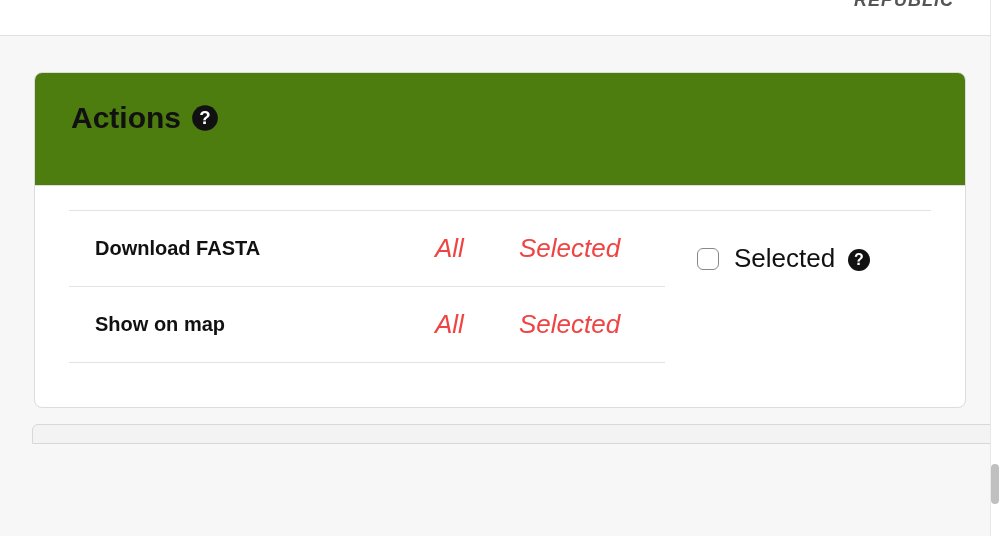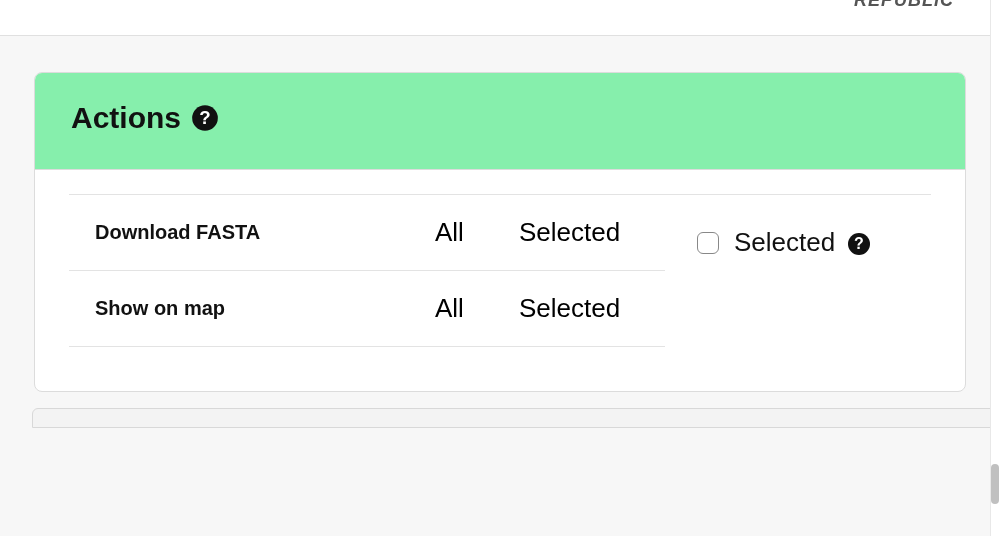--- a/index.html
+++ b/index.html
@@ -35,22 +35,22 @@
     padding: 36px 34px 20px 34px;
     background: #f7f7f7;
   }
   .card {
     background: #fff;
     border: 1px solid #dcdcdc;
     border-radius: 8px;
     overflow: hidden;
   }
   .card-header {
-    background: #86efac;
-    padding: 28px 36px 34px 36px;
+    background: #4d7c0f;
+    padding: 28px 36px 50px 36px;
     border-bottom: 1px solid #dcdcdc;
   }
   .card-title {
     font-size: 30px;
     font-weight: 800;
     color: #111;
     display: flex;
     align-items: center;
     gap: 10px;
   }
@@ -83,23 +83,24 @@
     font-size: 20px;
     font-weight: 800;
     color: #111;
     width: 340px;
   }
   td.link {
     font-size: 26px;
     font-weight: 400;
   }
   td.link a {
-    color: #000000;
+    color: #ef4444;
     text-decoration: none;
     cursor: pointer;
+    font-style: italic;
   }
   .separated-box {
     padding-top: 22px;
     padding-left: 28px;
     display: flex;
     align-items: center;
     gap: 12px;
     font-size: 26px;
     color: #111;
     border-top: 1px solid #e3e3e3;

